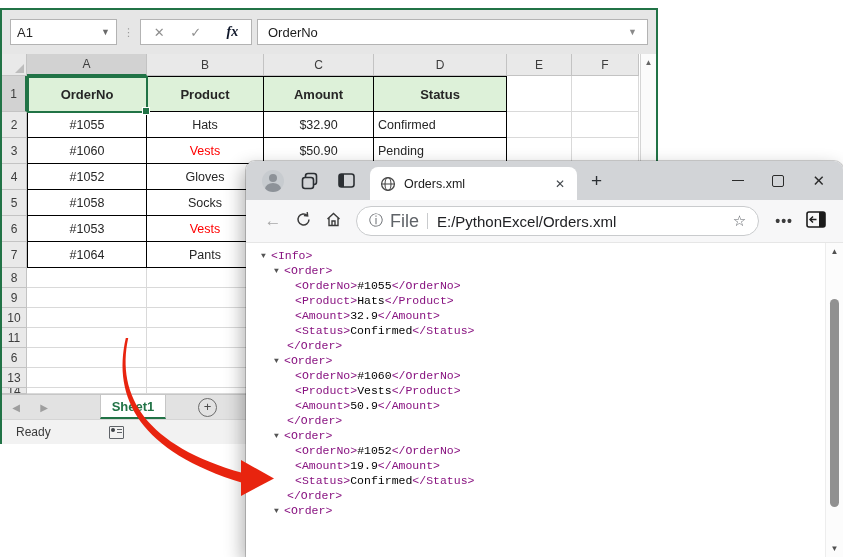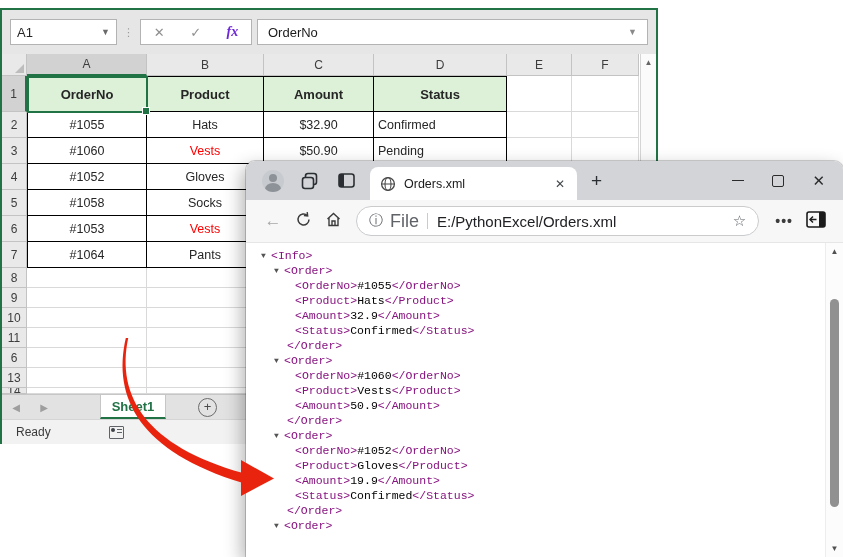--- a/index.html
+++ b/index.html
@@ -8,21 +8,21 @@
 
   
   #excel{position:absolute;left:0;top:8px;width:658px;height:436px;box-sizing:border-box;
          border:2px solid var(--accent-green);background:#fff;z-index:1;display:flex;flex-direction:column;}
   #formula-row{height:44px;background:#E6E6E6;display:flex;align-items:center;padding:0 8px;box-sizing:border-box;flex:none;}
   .whitebox{background:#fff;border:1px solid #B3B3B3;height:26px;box-sizing:border-box;display:flex;align-items:center;}
   #name-box{width:107px;padding:0 6px;font-size:13px;color:#262626;justify-content:space-between;}
   #name-box .caret{color:#6a6a6a;font-size:9px;}
   #fx-dots{color:#9a9a9a;font-size:11px;letter-spacing:0;margin:0 6px;}
   #fx-group{width:112px;justify-content:space-around;color:#8f8f8f;font-size:13px;}
-  #fx-group .fx{font-family:"Liberation Serif",serif;font-style:italic;font-weight:bold;color:#6d28d9;font-size:14px;}
+  #fx-group .fx{font-family:"Liberation Serif",serif;font-style:italic;font-weight:bold;color:#0f172a;font-size:14px;}
   #formula-field{flex:1;margin-left:5px;padding:0 10px;font-size:13px;color:#1b1b1b;justify-content:space-between;}
   #formula-field .caret{color:#8a8a8a;font-size:9px;}
 
   #sheet-area{height:340px;position:relative;background:#fff;flex:none;overflow:hidden;}
   #sheet{display:grid;grid-template-columns:25px 120px 117px 110px 133px 65px 67px;
          grid-template-rows:22px 36px repeat(6,26px) repeat(6,20px) 6px;width:637px;}
   .gc{box-sizing:border-box;display:flex;align-items:center;justify-content:center;
       font-size:12px;color:#262626;overflow:hidden;background:#fff;
       border-right:1px solid #D9D9D9;border-bottom:1px solid #D9D9D9;}
   .gc.corner{background:#E9E9E9;border-right:1px solid #C3C3C3;border-bottom:1px solid #C3C3C3;position:relative;}
@@ -327,21 +327,20 @@
           <div class="xline" style="padding-left: 38px;"><span class="tg">&lt;Amount&gt;</span><span class="vl">32.9</span><span class="tg">&lt;/Amount&gt;</span></div>
           <div class="xline" style="padding-left: 38px;"><span class="tg">&lt;Status&gt;</span><span class="vl">Confirmed</span><span class="tg">&lt;/Status&gt;</span></div>
           <div class="xline" style="padding-left: 30px;"><span class="tg">&lt;/Order&gt;</span></div>
           <div class="xline" style="padding-left: 17px;"><span class="tri">▼</span><span class="tg">&lt;Order&gt;</span></div>
           <div class="xline" style="padding-left: 38px;"><span class="tg">&lt;OrderNo&gt;</span><span class="vl">#1060</span><span class="tg">&lt;/OrderNo&gt;</span></div>
           <div class="xline" style="padding-left: 38px;"><span class="tg">&lt;Product&gt;</span><span class="vl">Vests</span><span class="tg">&lt;/Product&gt;</span></div>
           <div class="xline" style="padding-left: 38px;"><span class="tg">&lt;Amount&gt;</span><span class="vl">50.9</span><span class="tg">&lt;/Amount&gt;</span></div>
           <div class="xline" style="padding-left: 30px;"><span class="tg">&lt;/Order&gt;</span></div>
           <div class="xline" style="padding-left: 17px;"><span class="tri">▼</span><span class="tg">&lt;Order&gt;</span></div>
           <div class="xline" style="padding-left: 38px;"><span class="tg">&lt;OrderNo&gt;</span><span class="vl">#1052</span><span class="tg">&lt;/OrderNo&gt;</span></div>
-          <div class="xline" style="padding-left: 38px;"><span class="tg">&lt;Product&gt;</span><span class="vl">Gloves</span><span class="tg">&lt;/Product&gt;</span></div>
           <div class="xline" style="padding-left: 38px;"><span class="tg">&lt;Amount&gt;</span><span class="vl">19.9</span><span class="tg">&lt;/Amount&gt;</span></div>
           <div class="xline" style="padding-left: 38px;"><span class="tg">&lt;Status&gt;</span><span class="vl">Confirmed</span><span class="tg">&lt;/Status&gt;</span></div>
           <div class="xline" style="padding-left: 30px;"><span class="tg">&lt;/Order&gt;</span></div>
           <div class="xline" style="padding-left: 17px;"><span class="tri">▼</span><span class="tg">&lt;Order&gt;</span></div>
         </div>
       <div id="web-vscroll">
         <span class="arr up">▲</span>
         <div id="web-thumb"></div>
         <span class="arr dn">▼</span>
       </div>

